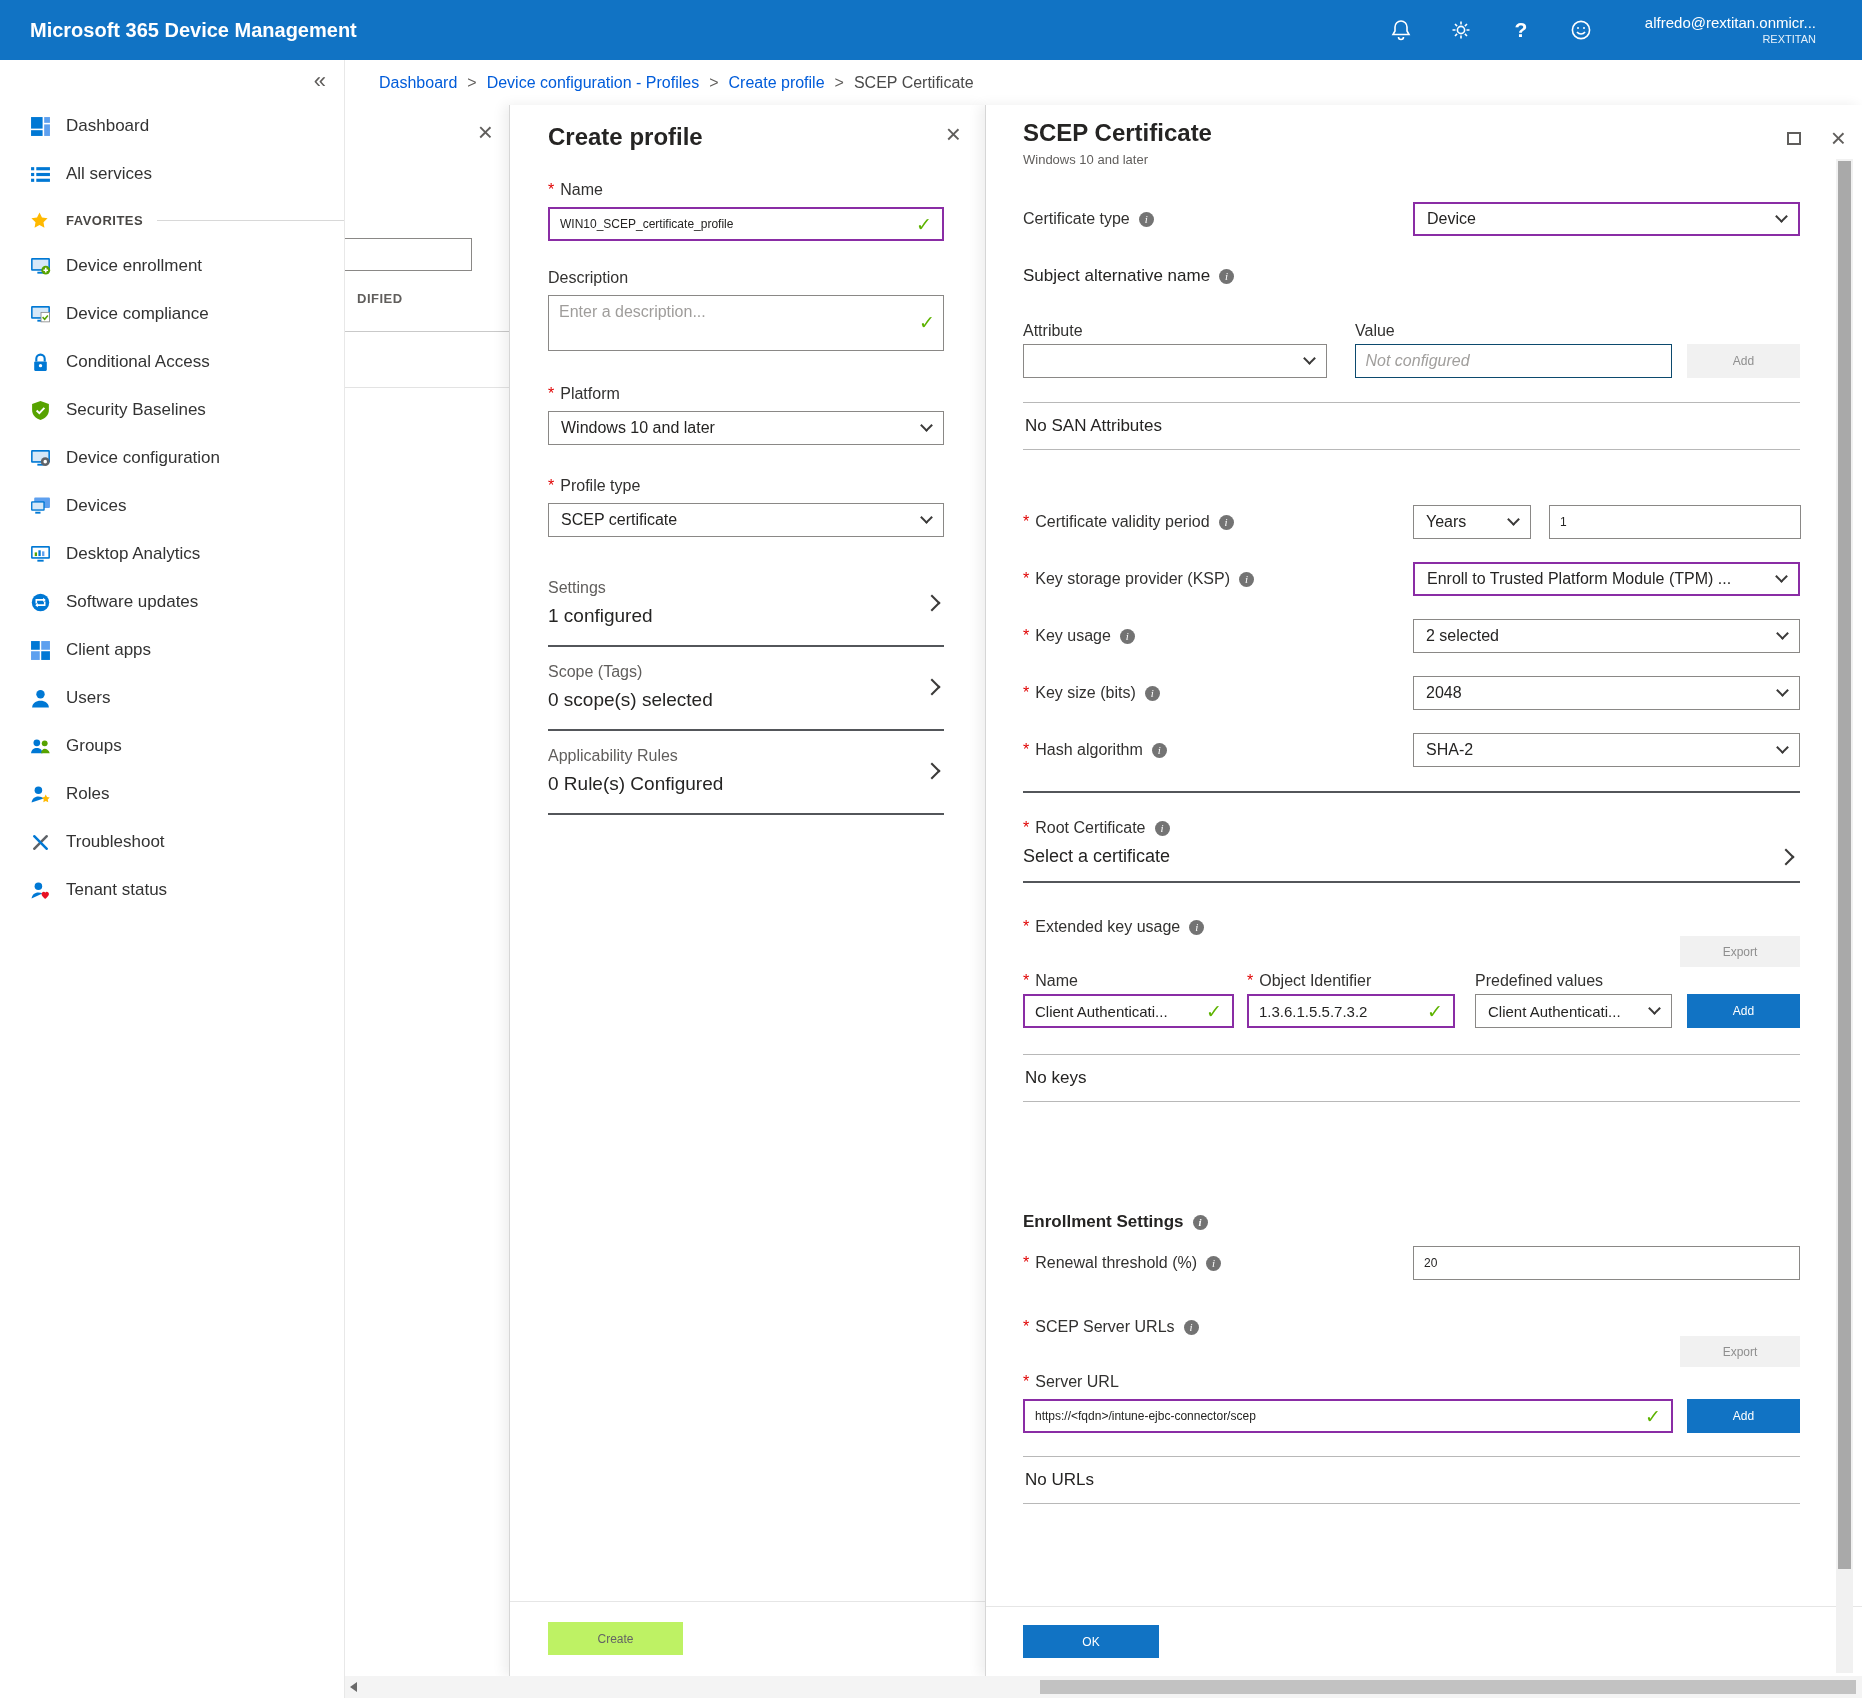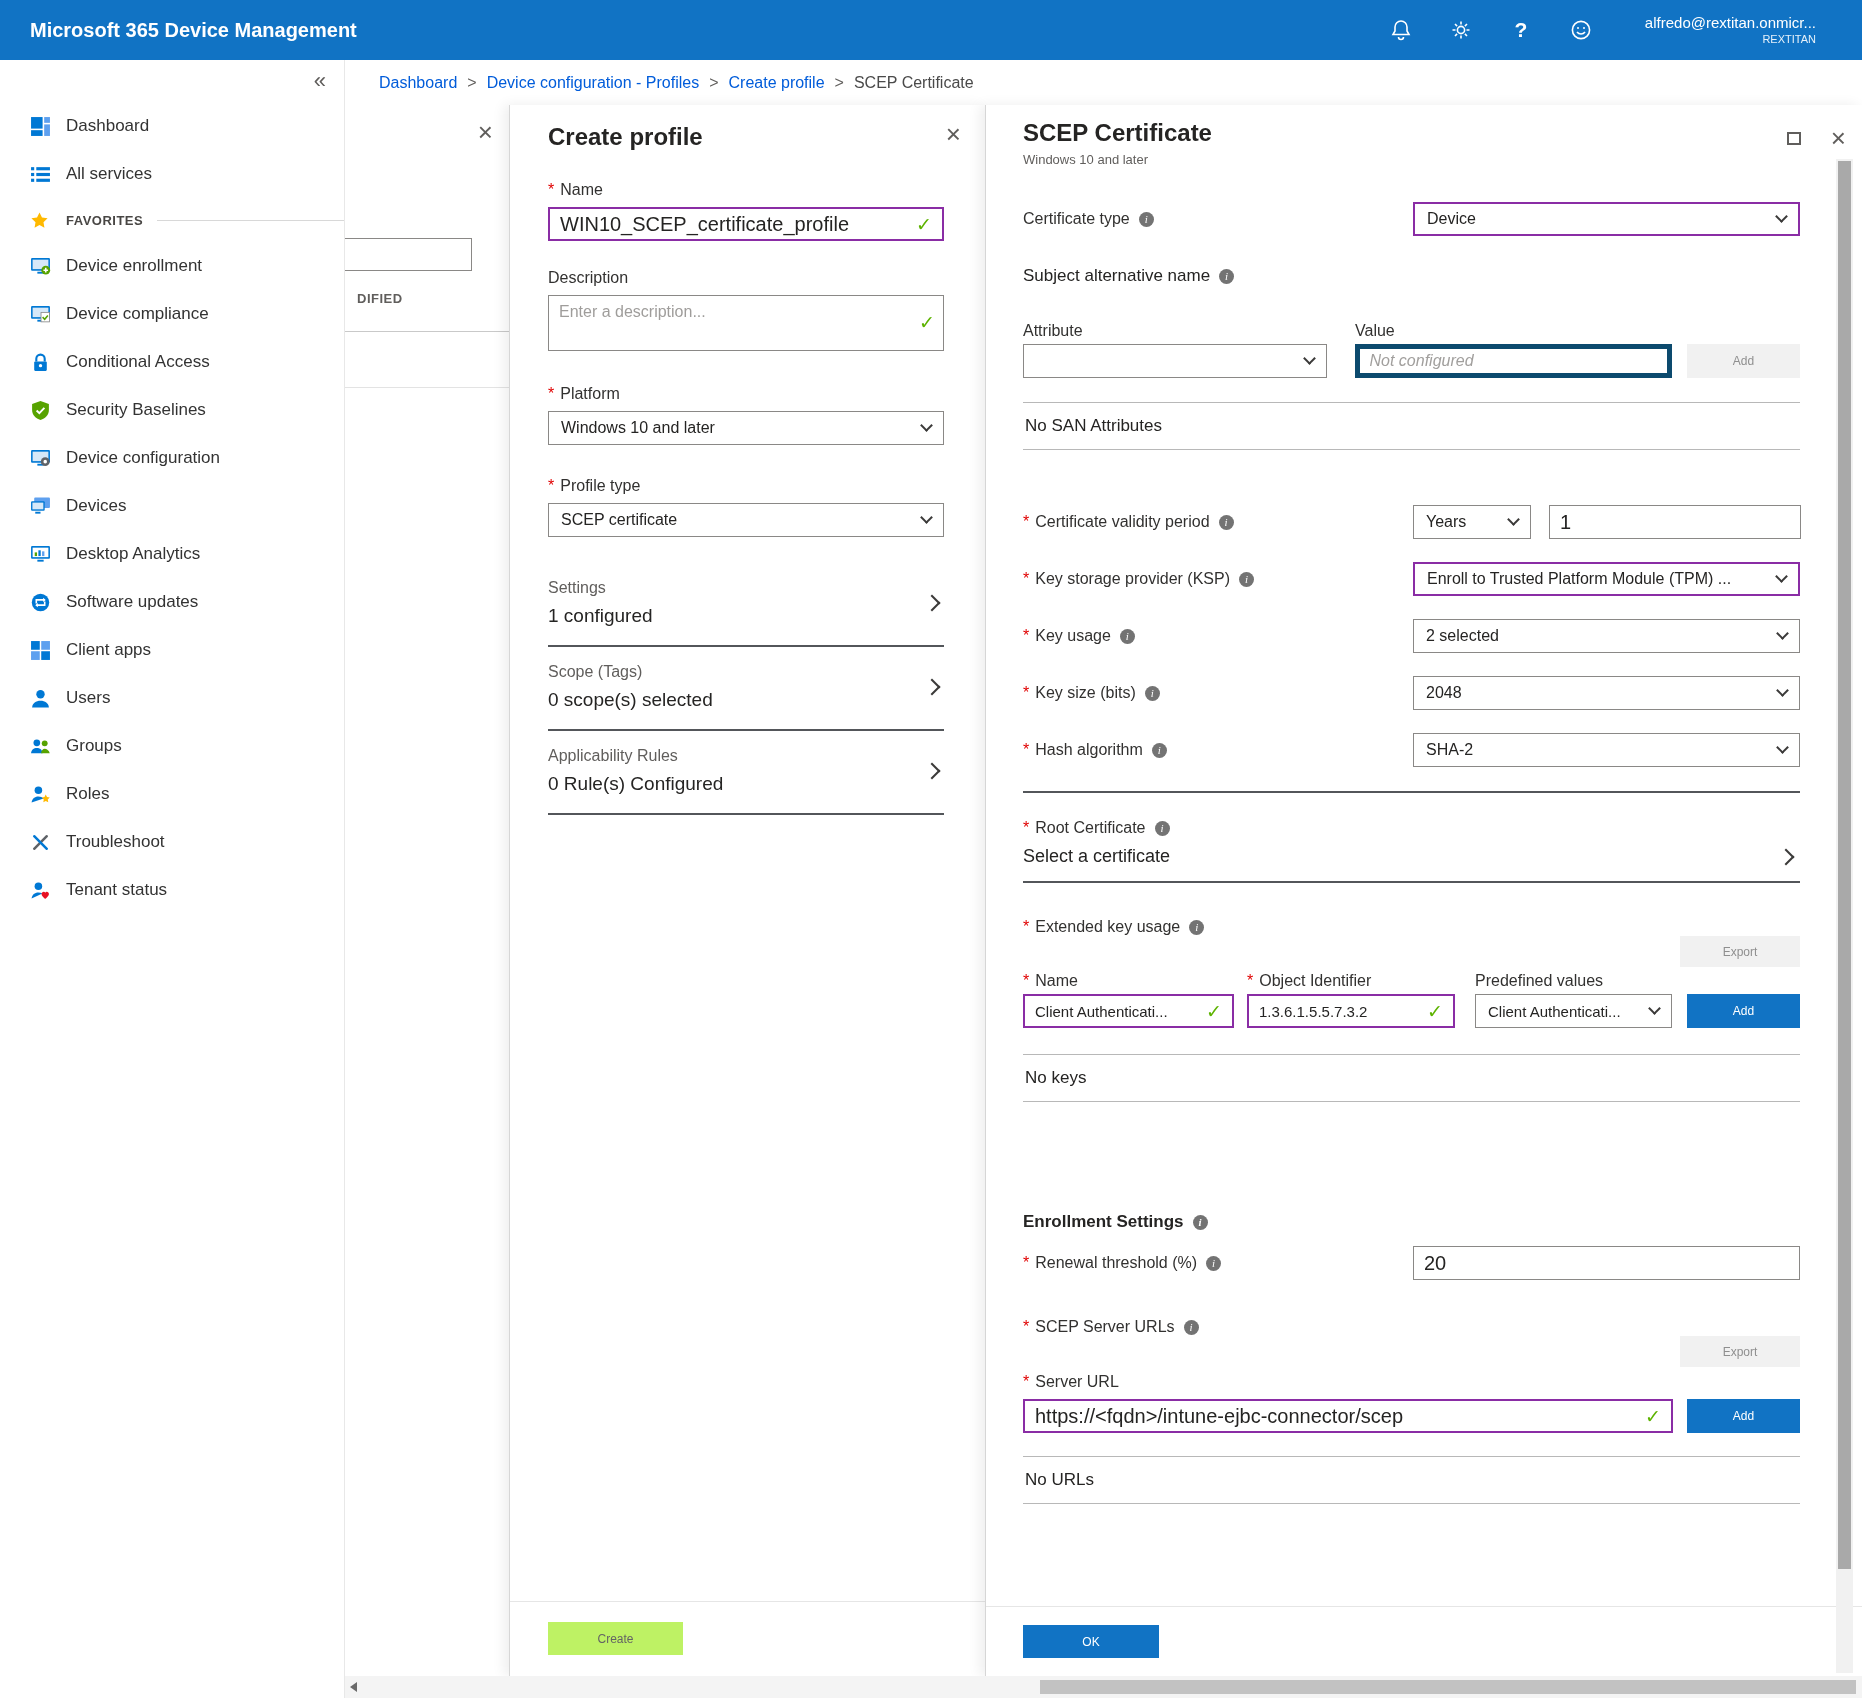--- a/index.html
+++ b/index.html
@@ -42,23 +42,23 @@
 
   
   .panel{position:absolute;top:105px;bottom:22px;background:#fff;}
   .close-x{font-size:26px;color:#605e5c;cursor:pointer;line-height:1;}
   .close-x::before{content:"\00D7";}
   .field-label{font-size:16px;color:#323130;display:flex;align-items:center;}
   .req::before{content:"*";color:#e00000;margin-right:6px;}
   .info{display:inline-flex;width:15px;height:15px;border-radius:50%;background:#737373;color:#fff;align-items:center;justify-content:center;margin-left:9px;flex:none;}
   .info::before{content:"i";font-size:11px;font-style:italic;font-family:"Liberation Serif",serif;line-height:1;}
   .input-wrap{display:flex;align-items:center;border:1px solid #8a8886;height:34px;padding:0 10px;background:#fff;}
-  .input-wrap input{border:none;outline:none;flex:1;min-width:0;font-family:inherit;font-size:20px;background:transparent;color:#252423;padding:0;}
+  .input-wrap input{border:none;outline:none;flex:1;min-width:0;font-family:inherit;font-size:12px;background:transparent;color:#252423;padding:0;}
   .input-wrap.valid{border:2px solid #8a2da5;}
-  .input-wrap.dim{border:5px solid #0c4a6e;}
+  .input-wrap.dim{border:1px solid #0c4a6e;}
   .dim-text{font-style:italic;color:#a19f9d;font-size:16px;}
   .check-icon{color:#5db300;font-size:19px;font-weight:700;line-height:1;flex:none;margin-left:6px;}
   .check-icon::before{content:"\2713";}
   .select{display:flex;align-items:center;border:1px solid #8a8886;height:34px;padding:0 12px;background:#fff;cursor:pointer;font-size:16px;color:#252423;}
   .select.valid{border:2px solid #8a2da5;}
   .select .sel-text{white-space:nowrap;overflow:hidden;text-overflow:ellipsis;}
   .chev-down{width:9px;height:9px;border-right:2px solid #3b3a39;border-bottom:2px solid #3b3a39;transform:rotate(45deg);flex:none;margin-left:auto;margin-top:-5px;}
   .chev-right{width:12px;height:12px;border-top:2px solid #3b3a39;border-right:2px solid #3b3a39;transform:rotate(45deg);flex:none;}
   .btn{font-family:inherit;font-size:12px;cursor:pointer;border:none;display:flex;align-items:center;justify-content:center;}
   .btn-blue{background:#1173c4;color:#fff;}

